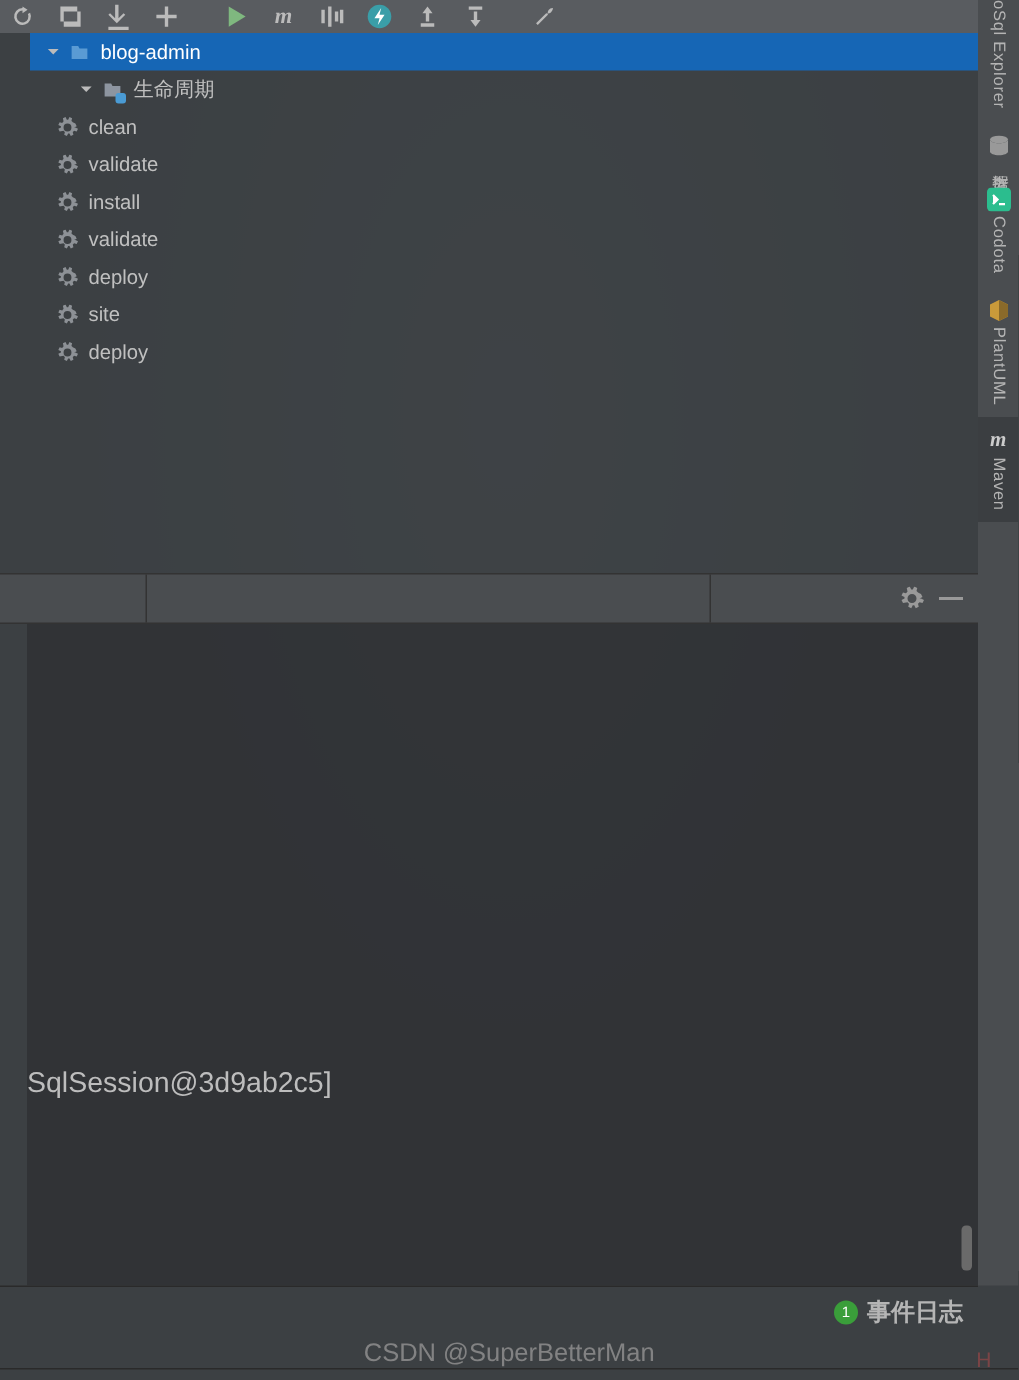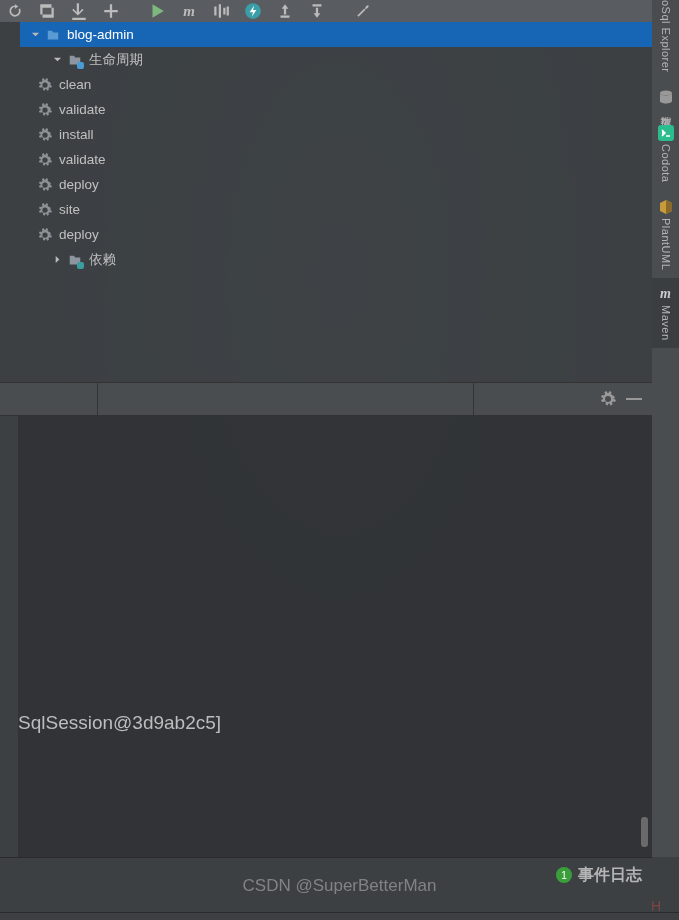--- a/index.html
+++ b/index.html
@@ -35,21 +35,21 @@
 .divider-icon { width: 16px; height: 16px; cursor: pointer; }
 
 .editor-area { position: absolute; top: 416px; left: 0; right: 27px; bottom: 63px; background: rgba(48,51,54,0.95); color: #bdbdbd; font-family: Consolas, monospace; font-size: 19px; margin-left: 18px; }
 .editor-text { position: absolute; top: 296px; left: 0; }
 .editor-scroll { position: absolute; right: 4px; bottom: 10px; width: 7px; height: 30px; background: #6a6a6a; border-radius: 3px; }
 
 .status-bar { position: absolute; bottom: 28px; left: 0; right: 27px; height: 35px; background: #3c4043; display: flex; align-items: center; justify-content: flex-end; padding: 0 10px; gap: 6px; border-top: 1px solid #2a2a2a; }
 .status-badge { width: 16px; height: 16px; border-radius: 50%; background: #3a9e3a; color: #fff; font-size: 10px; display: flex; align-items: center; justify-content: center; }
 .status-text { color: #b5b5b5; font-size: 16px; font-weight: bold; }
 
-.watermark { position: absolute; bottom: 24px; left: 0; right: 0; text-align: center; color: #8a8a8a; font-size: 17px; pointer-events: none; opacity: 0.9; }
+.watermark { position: absolute; bottom: 8px; left: 0; right: 0; text-align: center; color: #8a8a8a; font-size: 17px; pointer-events: none; opacity: 0.9; }
 .bottom-border { position: absolute; bottom: 0; left: 0; right: 0; height: 8px; background: #3c4043; border-top: 1px solid #2a2a2a; }
 .watermark-red { position: absolute; bottom: 6px; right: 18px; color: #c94a4a; font-size: 14px; opacity: 0.45; }
 
 .bg-blur { position: absolute; inset: 0; background: radial-gradient(ellipse at 50% 30%, #55585b 0%, #3c4043 60%); z-index: -1; }
 </style>
 </head>
 <body>
 
 <div class="bg-blur"></div>
 
@@ -187,34 +187,20 @@
       <span>site</span>
     </div>
   <div class="tree-row indent-2 no-chevron-pad">
       <span class="row-icon">
         <svg class="gear-svg" viewBox="0 0 16 16">
           <path d="M8 5a3 3 0 1 0 0 6 3 3 0 0 0 0-6zm6 3l2 1-1 2-2-.5a6 6 0 0 1-1 1l.5 2-2 1-1-2h-1l-1 2-2-1 .5-2a6 6 0 0 1-1-1L2 11 1 9l2-1V7L1 6l1-2 2 .5a6 6 0 0 1 1-1L4.5 1l2-1 1 2h1l1-2 2 1-.5 2a6 6 0 0 1 1 1L14 5l1 2-2 1z"></path>
         </svg>
       </span>
       <span>deploy</span>
     </div>
-  <div class="tree-row indent-1">
-    <span class="chevron">
-        <svg viewBox="0 0 10 10">
-          <path d="M3 1l4 4-4 4z"></path>
-        </svg>
-      </span>
-    <span class="row-icon" style="position:relative">
-        <svg class="folder-svg" viewBox="0 0 16 16">
-          <path d="M2 3h5l1 2h6v8H2z"></path>
-        </svg>
-        <span class="folder-badge" style="background:#3a9e9e"></span>
-      </span>
-    <span>依赖</span>
-  </div>
 </div>
 
 <div class="right-rail">
   <div class="rail-item" style="padding-top:0">
       <span class="rail-label">oSql Explorer</span>
     </div>
   <div class="rail-item">
       <span class="rail-icon"><svg viewBox="0 0 16 16">
           <ellipse cx="8" cy="4" rx="6" ry="2.5" fill="#999"></ellipse>
           <path fill="#999" d="M2 4v8c0 1.4 2.7 2.5 6 2.5s6-1.1 6-2.5V4c0 1.4-2.7 2.5-6 2.5S2 5.4 2 4z"></path>

